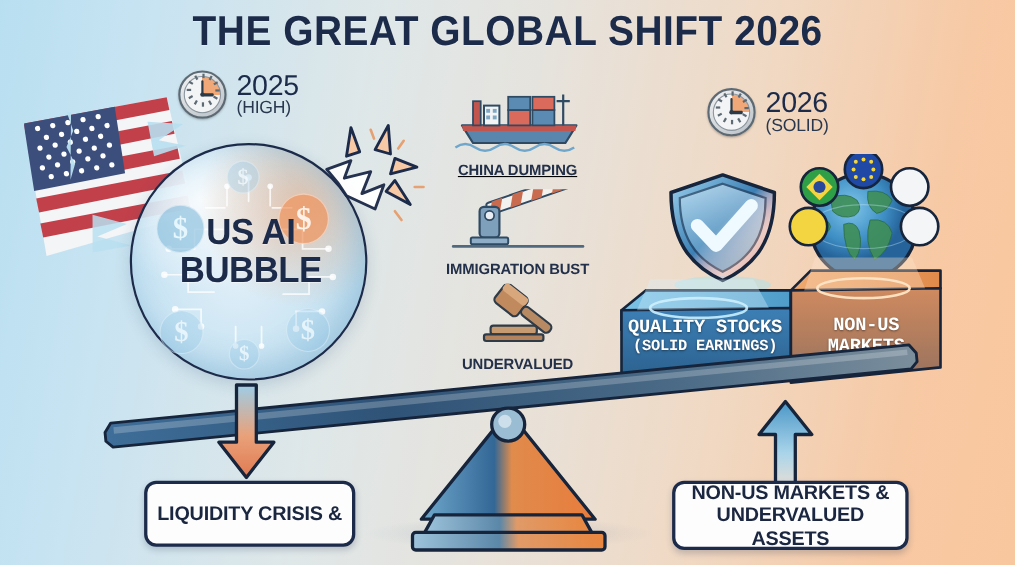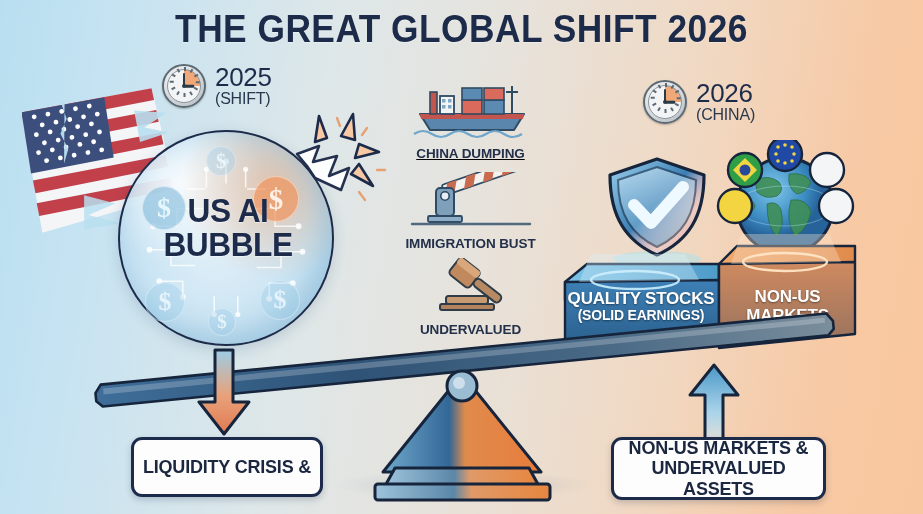--- a/index.html
+++ b/index.html
@@ -99,21 +99,21 @@
   #fulcrum-shadow {
     left:330px; top:470px; width:265px; height:30px; border-radius:50%;
     background:radial-gradient(ellipse at center, rgba(90,120,150,.22), rgba(90,120,150,0) 70%);
   }
 
   
   #box-quality { left:561px; top:252px; width:160px; height:107px; }
   #box-nonus   { left:717px; top:232px; width:141px; height:127px; }
   .boxlabel {
     position:absolute; left:0; width:100%; text-align:center; color:#ffffff;
-    font-family:Liberation Sans, sans-serif; font-weight:bold;
+    font-family:Liberation Mono, monospace; font-weight:bold;
     text-shadow:0 1px 2px rgba(0,0,0,.45); letter-spacing:-0.2px; line-height:1.1;
   }
 
   
   #shield { left:598px; top:155px; width:118px; height:112px; }
   #globe  { left:705px; top:140px; width:160px; height:125px; }
 
   
   #arrow-down { left:196px; top:348px; width:56px; height:88px; }
   #arrow-up   { left:687px; top:363px; width:54px; height:82px; }
@@ -198,21 +198,21 @@
       <div class="tick" style="transform:rotate(240deg)"></div>
       <div class="tick" style="transform:rotate(270deg)"></div>
       <div class="tick" style="transform:rotate(300deg)"></div>
       <div class="tick" style="transform:rotate(330deg)"></div>
       <div class="hand-h"></div>
         <div class="hand-m"></div>
         <div class="pin"></div>
     </div>
     <div class="yeartext">
       <div class="y">2025</div>
-      <div class="sub">(SHIFT)</div>
+      <div class="sub">(HIGH)</div>
     </div>
   </div>
 
   <div class="abs yearblock" id="year-2026">
     <div class="clock">
       <div class="ring"></div>
         <div class="face"></div>
       <div class="tick" style="transform:rotate(0deg)"></div>
       <div class="tick" style="transform:rotate(30deg)"></div>
       <div class="tick" style="transform:rotate(60deg)"></div>
@@ -224,21 +224,21 @@
       <div class="tick" style="transform:rotate(240deg)"></div>
       <div class="tick" style="transform:rotate(270deg)"></div>
       <div class="tick" style="transform:rotate(300deg)"></div>
       <div class="tick" style="transform:rotate(330deg)"></div>
       <div class="hand-h"></div>
         <div class="hand-m"></div>
         <div class="pin"></div>
     </div>
     <div class="yeartext">
       <div class="y">2026</div>
-      <div class="sub">(CHINA)</div>
+      <div class="sub">(SOLID)</div>
     </div>
   </div>
 
   <div class="abs" id="bubble-group">
     <div id="bubble">
       <svg viewBox="0 0 216 216" style="position:absolute;inset:0;width:100%;height:100%;">
         <g stroke="#ffffff" stroke-width="1.6" fill="none" opacity="0.78" stroke-linecap="round">
           <path d="M34,96 L58,96 L58,78 L84,78"></path>
           <path d="M30,120 L52,120 L52,136 L76,136"></path>
           <path d="M40,152 L64,152 L64,168"></path>

